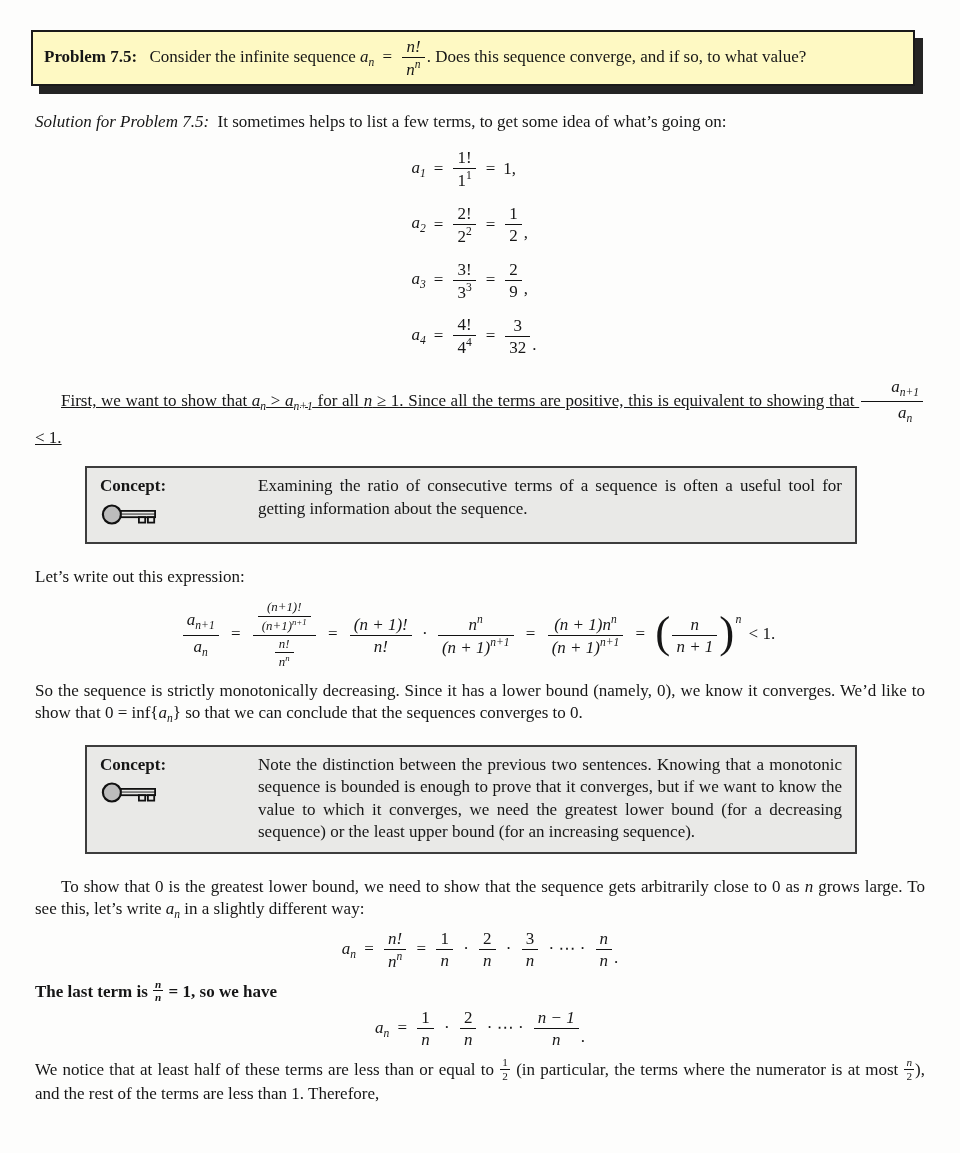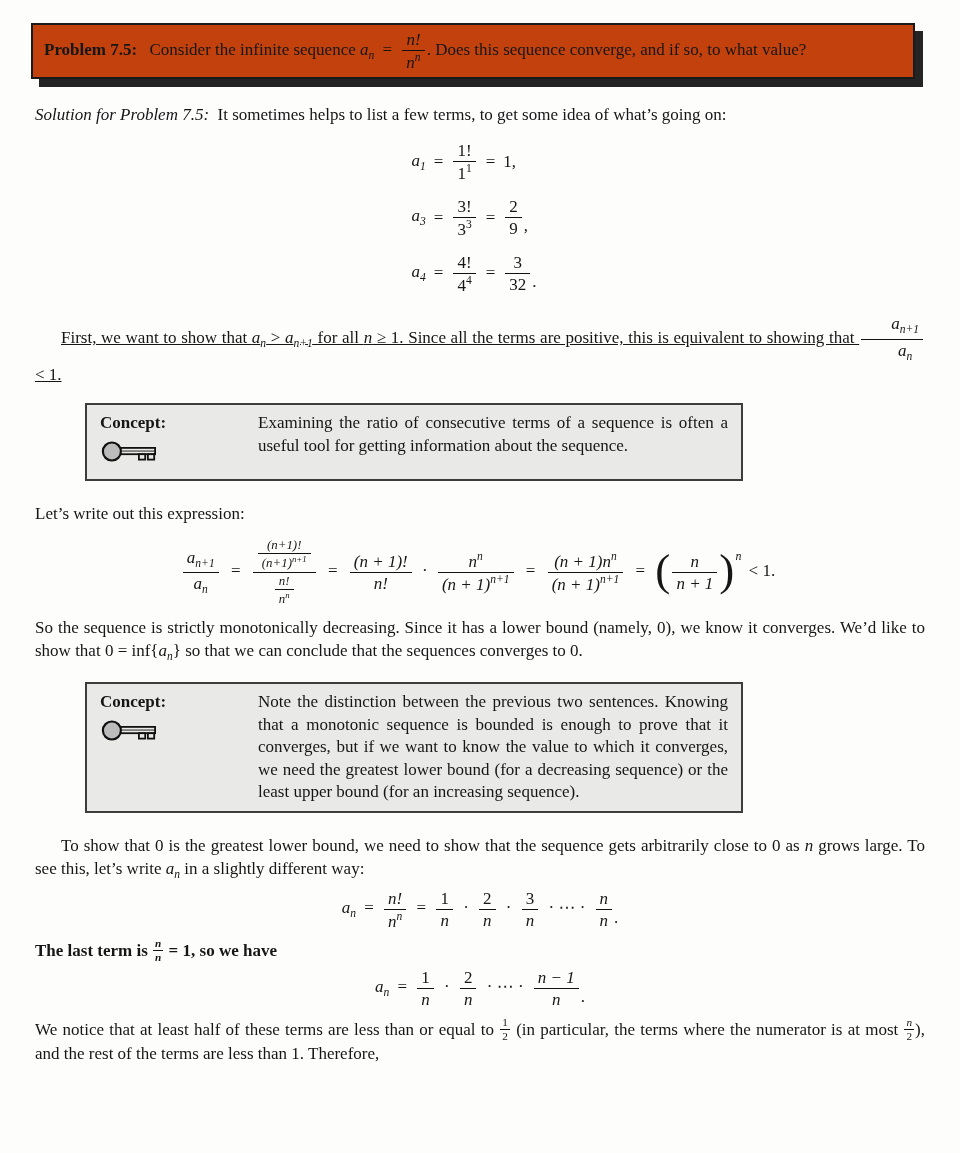--- a/index.html
+++ b/index.html
@@ -12,22 +12,22 @@
   .page{padding:10px 35px 0 35px;}
   .m{font-style:italic;}
   sub{font-size:68%;}
   sup{font-size:68%;}
   p{margin:0;}
   .just{text-align:justify;}
   .indent{text-indent:26px;}
 
   
   .problem-box{
-    margin:13px 10px 0 -4px;
-    background:#c2410c;
+    margin:20px 10px 0 -4px;
+    background:#fef9c3;
     border:2px solid #1a1a1a;
     box-shadow:8px 8px 0 0 #242424;
     padding:5px 10px 5px 11px;
   }
   .problem-box .plabel{font-weight:bold;margin-right:8px;}
 
   
   .frac{display:inline-block;vertical-align:middle;text-align:center;line-height:1.12;margin:0 2px;}
   .frac .num{display:block;padding:0 4px 1px;}
   .frac .den{display:block;border-top:1.4px solid #111;padding:1px 4px 0;}
@@ -49,21 +49,21 @@
   .eqc{text-align:center;}
 
   
   .terms{display:table;margin:8px auto 0 auto;transform:translateX(-6px);}
   .trow{display:table-row;}
   .tc{display:table-cell;vertical-align:middle;padding:7px 4px;text-align:center;}
   .tl{text-align:left;}
 
   
   .concept{
-    margin-left:50px;width:658px;box-sizing:border-box;
+    margin-left:50px;width:772px;box-sizing:border-box;
     background:#e9e9e7;border:2px solid #3d3d3d;
     padding:7px 13px 8px 13px;
     display:flex;
   }
   .concept .cside{flex:0 0 158px;}
   .concept .clabel{font-weight:bold;}
   .concept .cbody{flex:1;text-align:justify;}
   .keywrap{margin-top:3px;}
 </style>
 </head>
@@ -85,20 +85,27 @@
     <span>It sometimes helps to list a few terms, to get some idea of what’s going on:</span>
   </p>
 
   <div class="terms">
     <div class="trow">
       <span class="tc m"><i>a</i><sub>1</sub></span>
       <span class="tc">=</span>
       <span class="tc"><span class="frac"><span class="num">1!</span><span class="den"><span>1</span><sup>1</sup></span></span></span>
       <span class="tc">=</span>
       <span class="tc tl">1,</span>
+    </div>
+    <div class="trow">
+      <span class="tc m"><i>a</i><sub>2</sub></span>
+      <span class="tc">=</span>
+      <span class="tc"><span class="frac"><span class="num">2!</span><span class="den"><span>2</span><sup>2</sup></span></span></span>
+      <span class="tc">=</span>
+      <span class="tc tl"><span class="frac"><span class="num">1</span><span class="den">2</span></span><span class="punct">,</span></span>
     </div>
     <div class="trow">
       <span class="tc m"><i>a</i><sub>3</sub></span>
       <span class="tc">=</span>
       <span class="tc"><span class="frac"><span class="num">3!</span><span class="den"><span>3</span><sup>3</sup></span></span></span>
       <span class="tc">=</span>
       <span class="tc tl"><span class="frac"><span class="num">2</span><span class="den">9</span></span><span class="punct">,</span></span>
     </div>
     <div class="trow">
       <span class="tc m"><i>a</i><sub>4</sub></span>

